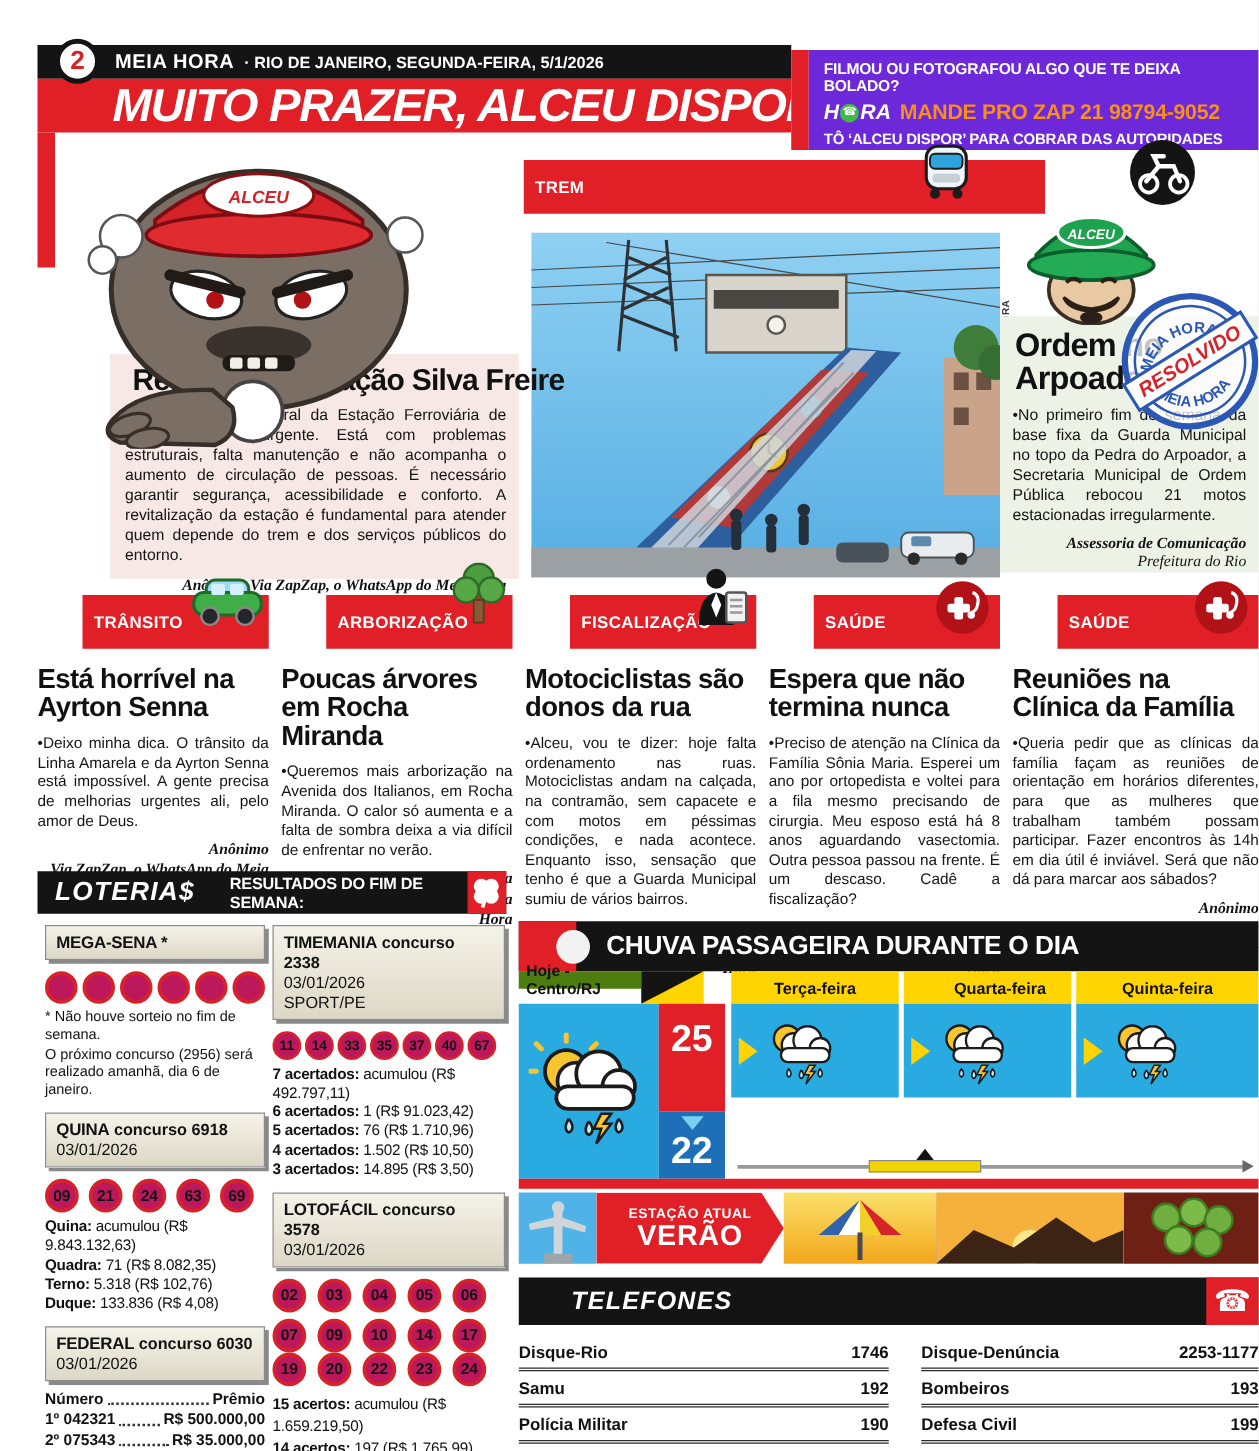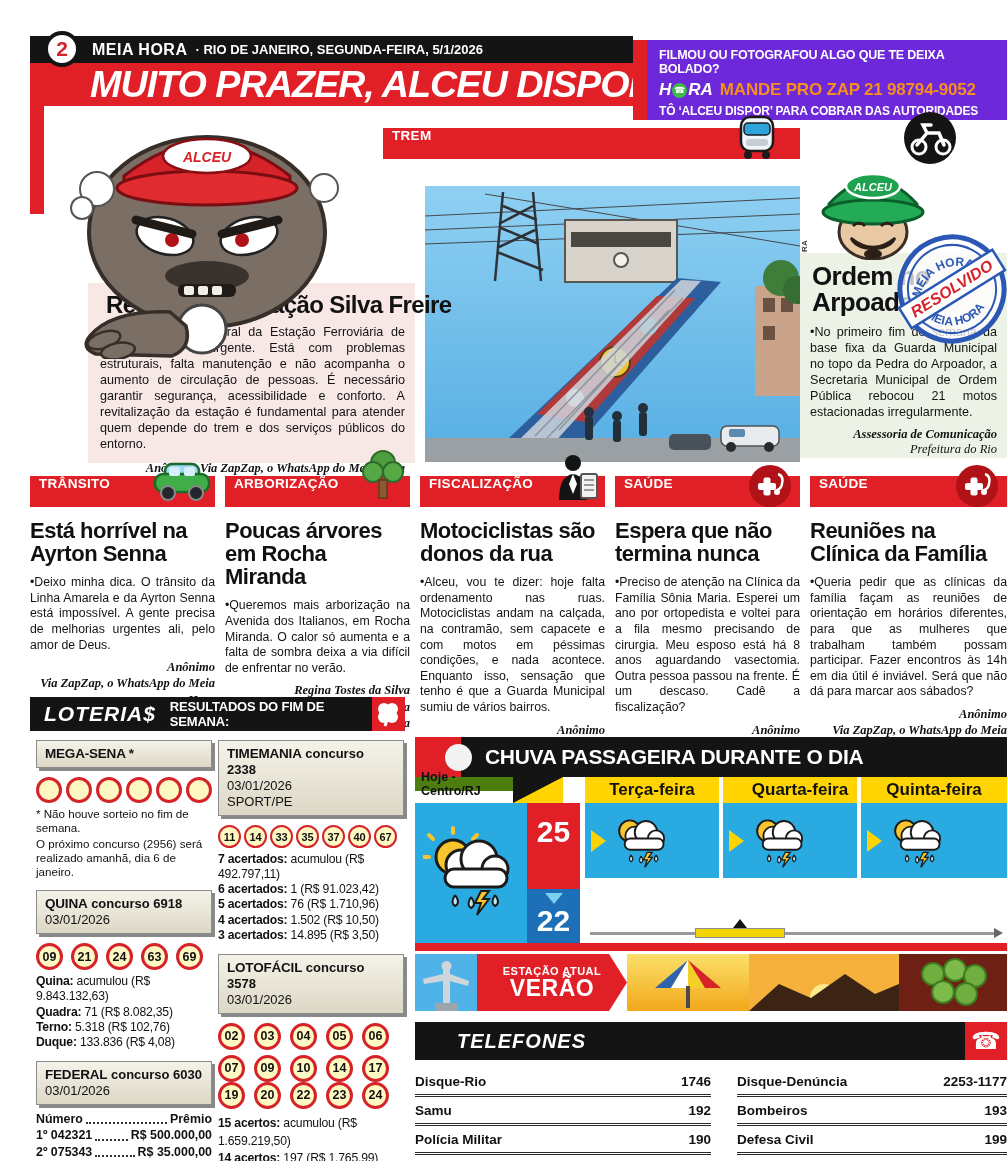--- a/index.html
+++ b/index.html
@@ -22,22 +22,22 @@
   #promo{left:647px;top:40px;width:360px;height:80px;background:#6d28d9;color:#fff;padding:8px 10px 6px 12px;}
   #promo .l1{font-size:12.5px;font-weight:bold;letter-spacing:-.2px;}
   #promo .l2{display:flex;align-items:center;margin-top:4px;}
   #promo .logo{font-weight:bold;font-style:italic;font-size:17px;}
   .wa-circle{display:inline-flex;width:15px;height:15px;border-radius:50%;background:#3fba49;color:#fff;
       align-items:center;justify-content:center;font-size:9px;font-family:"DejaVu Sans",sans-serif;margin:0 1px;}
   #promo .zap{color:#f78f1e;font-weight:bold;font-size:17px;margin-left:7px;letter-spacing:-.2px;white-space:nowrap;}
   #promo .l3{font-size:12px;font-weight:bold;margin-top:4px;letter-spacing:-.2px;}
 
   
-  .band{height:31px;background:#e11f26;color:#fff;font-weight:bold;font-size:13.5px;display:flex;
-      padding-left:9px;letter-spacing:.3px;}
+  .band{height:43px;background:#e11f26;color:#fff;font-weight:bold;font-size:13.5px;display:flex;align-items:center;
+      padding-left:9px;letter-spacing:.3px;margin-left:36px;}
   .band.green{background:#16964d;}
 
   
   #trem-band{left:383px;top:128px;width:417px;}
   #train-icon{left:733px;top:115px;z-index:4;}
   #photo{left:425px;top:186px;width:375px;height:276px;}
   #photo-credit{left:800px;top:186px;height:276px;width:12px;font-size:8px;font-weight:bold;color:#333;
       writing-mode:vertical-rl;transform:rotate(180deg);text-align:center;letter-spacing:.4px;}
   #reforma-box{left:88px;top:283px;width:327px;height:180px;background:#f7e7e5;padding:6px 10px 6px 12px;}
   #reforma-title{font-size:24px;font-weight:bold;letter-spacing:-.6px;margin:2px 0 6px 6px;white-space:nowrap;}
@@ -57,30 +57,30 @@
   .col5{position:absolute;top:476px;width:185px;}
   .col5 .band{position:relative;}
   .col5 h2{font-size:22px;line-height:1.05;letter-spacing:-.5px;margin:12px 0 10px 0;font-weight:bold;}
   .col5 .body-txt{font-size:12.3px;}
   .col5 .byline{margin-top:6px;line-height:1.3;}
   .colicon{position:absolute;}
 
   
   #lot-header{left:30px;top:697px;width:375px;height:34px;background:#141414;display:flex;align-items:center;}
   #lot-title{color:#fff;font-style:italic;font-weight:bold;font-size:21px;letter-spacing:1px;margin-left:14px;}
-  #lot-sub{color:#fff;font-weight:bold;font-size:13px;margin-left:14px;letter-spacing:-.2px;}
+  #lot-sub{color:#fff;font-weight:bold;font-size:13px;margin-left:28px;letter-spacing:-.2px;}
   #clover-box{margin-left:auto;width:36px;height:34px;background:#e11f26;display:flex;align-items:center;justify-content:center;}
   #lot-left{left:36px;top:740px;width:176px;}
   #lot-right{left:218px;top:740px;width:186px;}
   .lotbox{background:linear-gradient(#f5f2e9,#dcd7c5);border:1px solid #8c8c8c;box-shadow:3px 3px 0 rgba(40,40,40,.55);
       padding:5px 8px;font-size:13px;line-height:1.22;}
   .lotbox .nm{font-weight:bold;font-size:13.5px;letter-spacing:-.2px;}
   .lotbox .cc{font-weight:bold;}
   .balls{display:flex;gap:6px;margin:9px 0 4px 0;align-items:center;}
-  .ball{display:inline-flex;width:27px;height:27px;border-radius:50%;background:#fef9c3;border:3px solid #d6232a;
+  .ball{display:inline-flex;width:27px;height:27px;border-radius:50%;background:#be185d;border:3px solid #d6232a;
       align-items:center;justify-content:center;font-weight:bold;font-size:12.5px;color:#111;flex:0 0 auto;}
   .ball.sm{width:23px;height:23px;font-size:11px;border-width:2.5px;}
   .ball.empty{width:26px;height:26px;}
   .prizes{font-size:12.2px;line-height:1.24;letter-spacing:-.2px;}
   .prizes b{letter-spacing:-.2px;}
   .note{font-size:11.6px;line-height:1.2;margin-top:2px;}
   .fedrow{display:flex;align-items:flex-end;font-size:12.4px;font-weight:bold;line-height:1.3;}
   .fedrow .lead{flex:1;border-bottom:2px dotted #333;margin:0 3px 3px 3px;}
   .sp{margin-top:11px;}
 
@@ -93,21 +93,21 @@
       letter-spacing:-.3px;z-index:2;}
   #w-today-label{left:0;top:40px;width:98px;height:14px;background:#4d7c0f;font-weight:bold;font-size:12.5px;
       display:flex;align-items:center;padding-left:6px;}
   #w-corner{left:98px;top:40px;width:50px;height:26px;background:linear-gradient(to bottom right,#141414 49%,#ffd400 51%);}
   #w-todaybox{left:0;top:66px;width:112px;height:140px;background:#29abe2;display:flex;align-items:center;justify-content:center;}
   #w-temp-hi{left:112px;top:66px;width:53px;height:86px;background:#e11f26;display:flex;flex-direction:column;align-items:center;gap:48px;}
   #w-temp-lo{left:112px;top:152px;width:53px;height:54px;background:#1d70b8;display:flex;flex-direction:column;align-items:center;}
   .temp{color:#fff;font-weight:bold;font-size:30px;line-height:1;}
   .tri-up{width:0;height:0;border-left:11px solid transparent;border-right:11px solid transparent;border-bottom:14px solid #f5a81c;margin-top:6px;}
   .tri-dn{width:0;height:0;border-left:9px solid transparent;border-right:9px solid transparent;border-top:11px solid #7ad0f0;margin:4px 0 2px;}
-  .dayhead{top:40px;height:26px;background:#ffd400;font-weight:bold;font-size:17px;display:flex;align-items:center;justify-content:center;}
+  .dayhead{top:40px;height:26px;background:#ffd400;font-weight:bold;font-size:13px;display:flex;align-items:center;justify-content:center;}
   .daybody{top:66px;height:75px;background:#29abe2;display:flex;align-items:center;}
   .play{width:0;height:0;border-top:11px solid transparent;border-bottom:11px solid transparent;border-left:15px solid #ffd400;margin:0 4px 0 6px;}
   #moons{left:170px;top:141px;width:422px;height:46px;display:flex;}
   .moon-item{flex:1;display:flex;align-items:center;justify-content:flex-end;padding-right:6px;}
   .moon-txt{text-align:right;margin-right:5px;}
   .moon-name{font-weight:bold;font-size:13px;line-height:1.1;}
   .moon-date{font-size:12.5px;line-height:1.1;}
   #timeline{left:175px;top:195px;width:405px;height:3px;background:#999;}
   #timeline:after{content:"";position:absolute;right:-8px;top:-4px;border-left:9px solid #666;
       border-top:5px solid transparent;border-bottom:5px solid transparent;}

